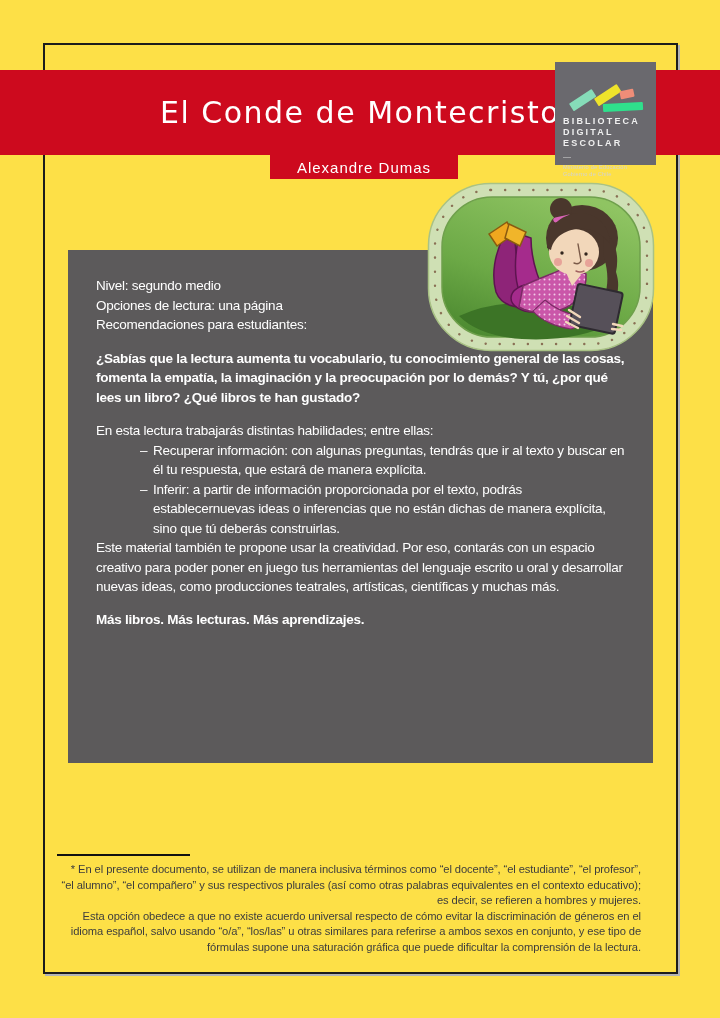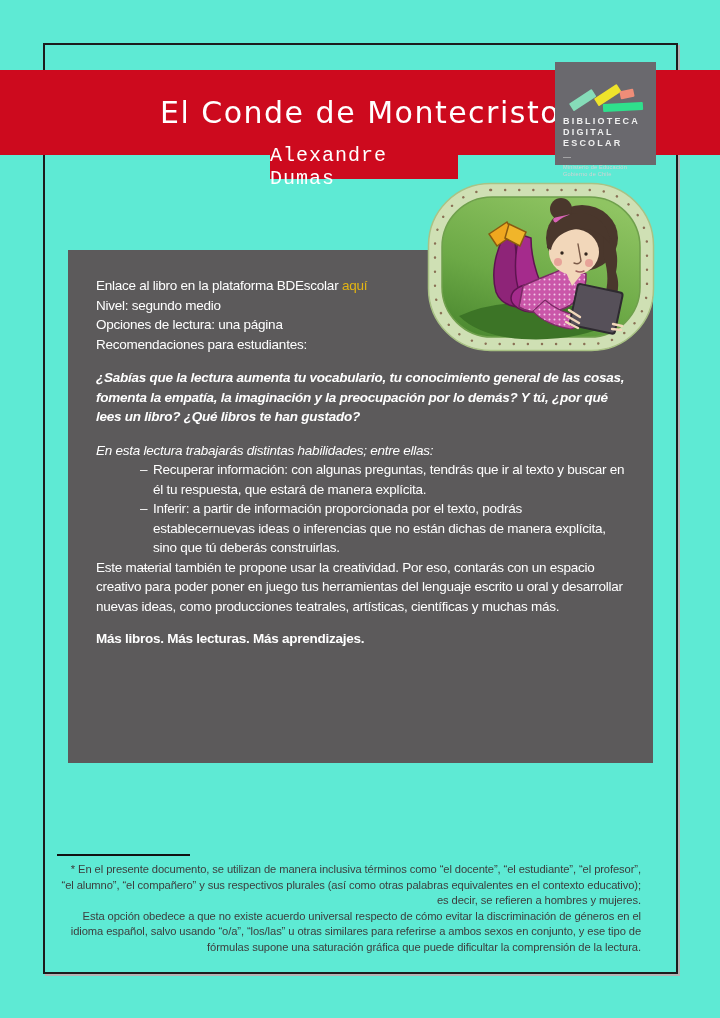--- a/index.html
+++ b/index.html
@@ -1,42 +1,42 @@
 <!DOCTYPE html>
 <html><head>
 <meta charset="utf-8">
 <style>
   html,body{margin:0;padding:0;background:#ffffff;}
-  .canvas{position:relative;width:720px;height:1018px;background:#5eead4;overflow:hidden;
+  .canvas{position:relative;width:720px;height:1018px;background:#fde047;overflow:hidden;
           font-family:"Liberation Sans",sans-serif;}
 
   .page-border{position:absolute;left:43px;top:43px;width:631px;height:927px;
                border:2px solid #1c1c1c;box-shadow:2px 2px 0 #b4b4b4;z-index:0;}
 
   .red-band{position:absolute;left:0;top:70px;width:720px;height:85px;background:#cd0a1e;z-index:2;
             display:flex;align-items:center;justify-content:center;}
   .title{color:#ffffff;font-family:"DejaVu Sans",cursive;font-size:30px;font-weight:400;
          letter-spacing:1.5px;margin:0;}
 
   .author-band{position:absolute;left:270px;top:155px;width:188px;height:24px;background:#cd0a1e;z-index:2;
                display:flex;align-items:center;justify-content:center;}
-  .author{color:#ffffff;font-family:Liberation Mono, monospace;font-size:20px;letter-spacing:1px;}
+  .author{color:#ffffff;font-family:Liberation Sans, sans-serif;font-size:15px;letter-spacing:1px;}
 
   .logo{position:absolute;left:555px;top:62px;width:101px;height:103px;background:#6a696e;z-index:4;
         box-sizing:border-box;padding:22px 8px;color:#e9e9e9;}
   .logo-stripes{display:block;margin:0 auto 2px auto;}
   .logo-name{font-size:9px;font-weight:700;letter-spacing:2.2px;line-height:11px;color:#efefef;}
   .logo-dash{font-size:8px;line-height:9px;margin-top:3px;color:#d8d8d8;}
   .logo-min{font-size:5.6px;line-height:7px;margin-top:3px;color:#d2d2d2;letter-spacing:.2px;}
 
   .gray-box{position:absolute;left:68px;top:250px;width:585px;height:513px;background:#5c5a5b;z-index:1;
             box-sizing:border-box;padding:26px 26px 0 28px;color:#ffffff;
             font-size:13.5px;line-height:19.5px;letter-spacing:-0.25px;overflow:hidden;}
   .gray-box p{margin:0;}
-  .gap14{margin-top:14px !important;font-style:italic;}
+  .gap14{margin-top:14px !important;}
   .gap13{margin-top:13px !important;}
   .bold{font-weight:700;}
   .link{color:#e3b513;text-decoration:none;cursor:pointer;}
   .skills{margin-left:44px;}
   .skill{position:relative;padding-left:13px;}
   .skill .dash{position:absolute;left:0;top:0;}
 
   .foot-rule{position:absolute;left:57px;top:854px;width:133px;height:0;
              border-top:2px solid #111111;z-index:1;}
   .footnote{position:absolute;left:57px;top:862px;width:584px;color:#3d3d3d;
@@ -132,21 +132,20 @@
 
     <g transform="rotate(12 170 128)">
       <rect x="146" y="106" width="46" height="42" rx="3" fill="#565059" stroke="#2e2a30" stroke-width="2"></rect>
     </g>
 
     <path d="M142,128 l11,7 M140,134 l12,7 M139,140 l12,6" stroke="#f2d7ba" stroke-width="2.4" stroke-linecap="round" fill="none"></path>
     <path d="M186,142 l9,2 M185,147 l9,1" stroke="#f2d7ba" stroke-width="2.4" stroke-linecap="round" fill="none"></path>
   </svg>
 
   <div class="gray-box">
-    <p><span>Enlace al libro en la plataforma BDEscolar </span> <a class="link">aquí</a></p>
     <p>Nivel: segundo medio</p>
     <p>Opciones de lectura: una página</p>
     <p>Recomendaciones para estudiantes:</p>
 
     <p class="bold gap14">¿Sabías que la lectura aumenta tu vocabulario, tu conocimiento general de las cosas, fomenta la empatía, la imaginación y la preocupación por lo demás? Y tú, ¿por qué lees un libro? ¿Qué libros te han gustado?</p>
 
     <p class="gap14">En esta lectura trabajarás distintas habilidades; entre ellas:</p>
     <div class="skills">
       <div class="skill">
         <span class="dash">–</span>

